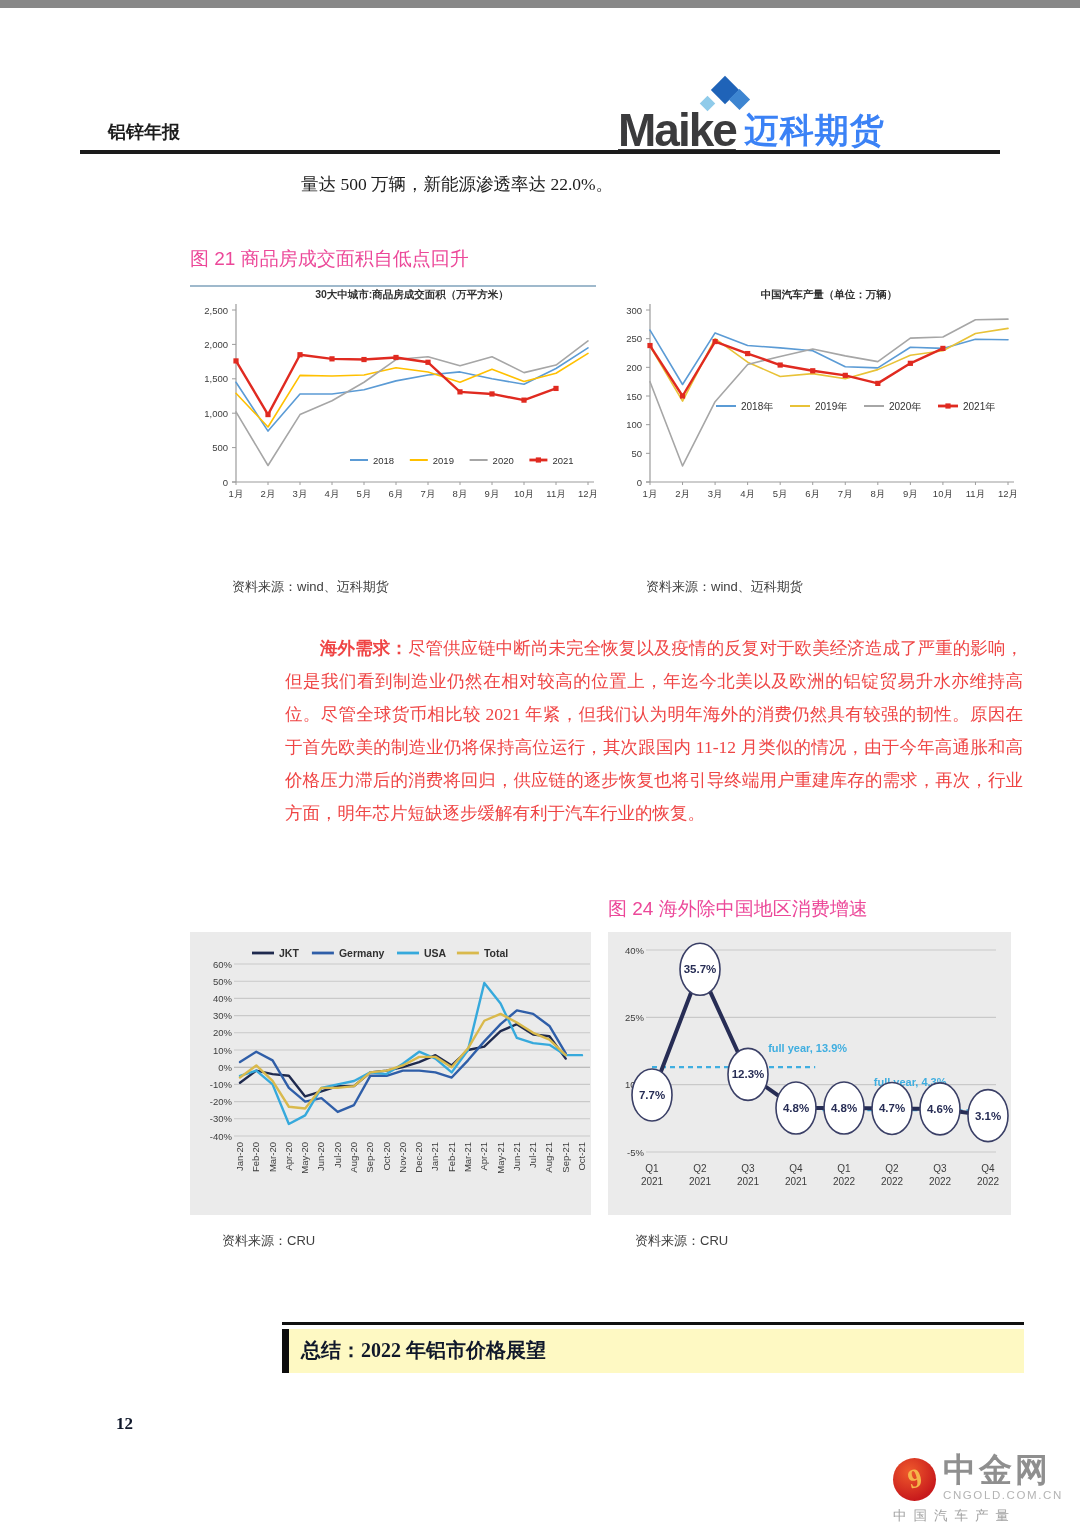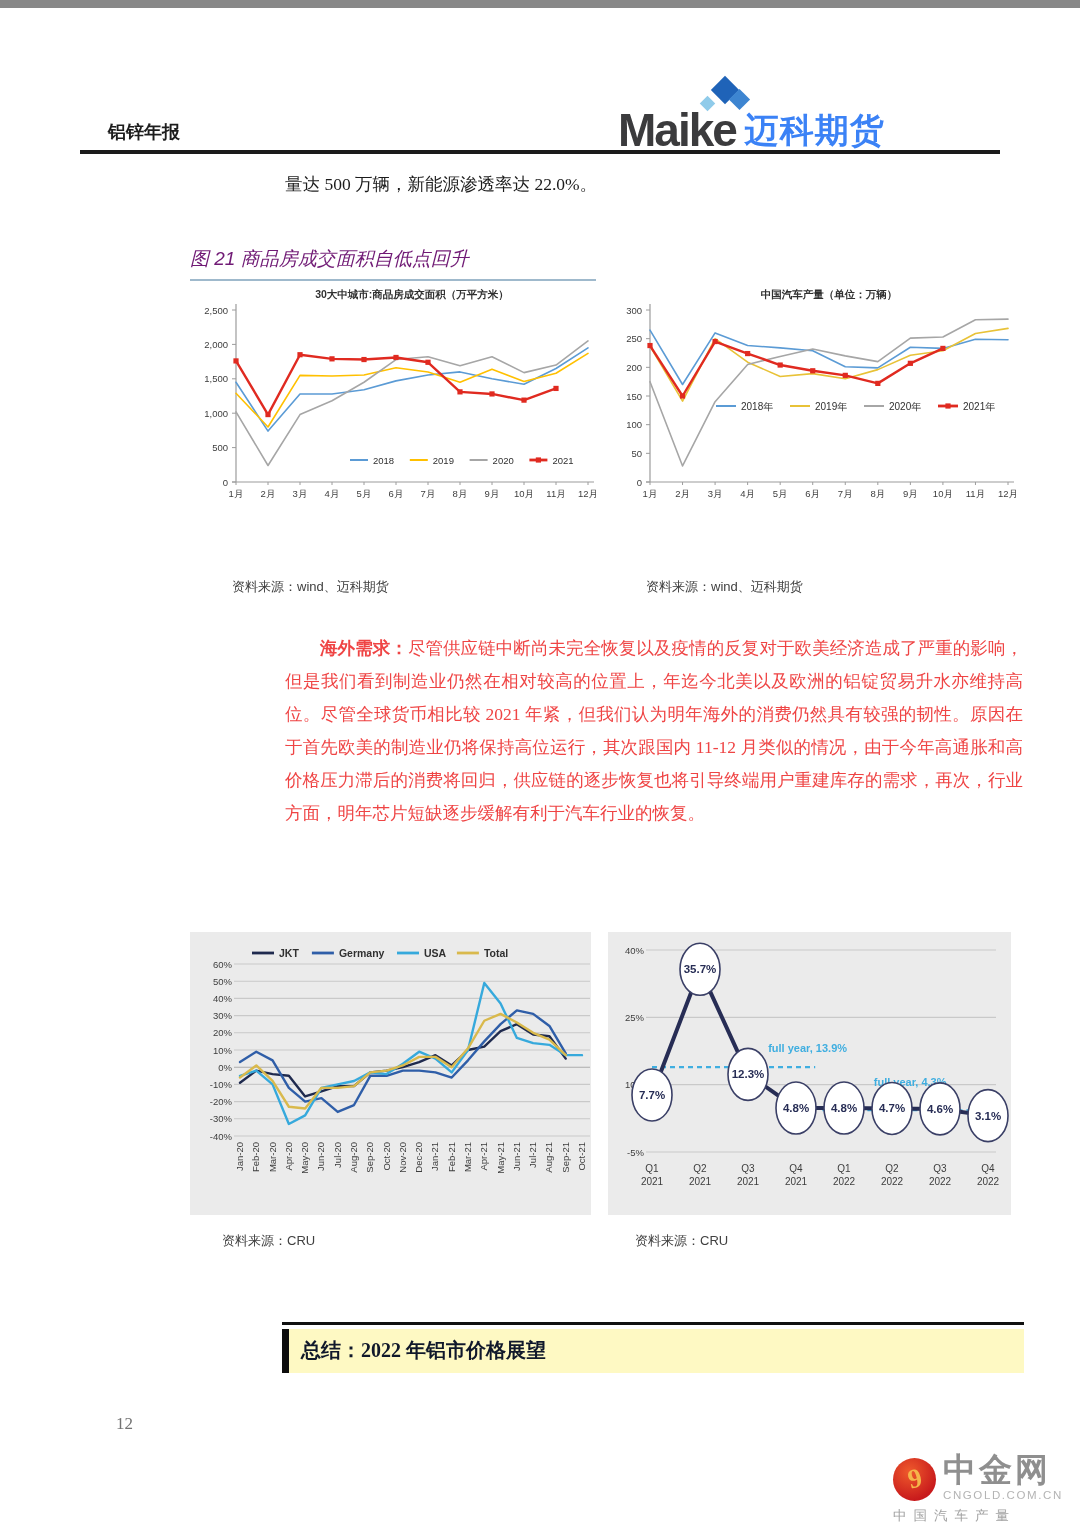--- a/index.html
+++ b/index.html
@@ -5,33 +5,33 @@
   * { margin:0; padding:0; box-sizing:border-box; }
   body { background:#888; font-family:"Liberation Serif","DejaVu Serif",serif; }
   #page { position:relative; width:1080px; height:1526px; background:#ffffff; margin:8px auto; overflow:hidden; }
   .abs { position:absolute; }
 
   
   .hdr-title { left:108px; top:112px; font-size:18px; font-weight:700; color:#1d1d1d; }
   .hdr-rule { left:80px; top:142px; width:920px; height:4px; background:#1b1b1b; }
   .logo { left:618px; top:72px; display:flex; align-items:flex-end; }
   .logo-en { position:relative; padding-top:30px; font-family:"Liberation Sans","DejaVu Sans",sans-serif;
-             font-size:46px; font-weight:800; letter-spacing:-2px; color:#3b3b3d; line-height:40px; }
+             font-size:46px; font-weight:800; letter-spacing:-2px; color:#3b3b3d; line-height:40px;text-decoration:underline; }
   .dia { position:absolute; }
   .d1 { width:11px; height:11px; background:#8fcbea; left:84px; top:18px; transform:rotate(45deg); }
   .d2 { width:20px; height:20px; background:#1f63b8; left:97px; top:0px;  transform:rotate(45deg); }
   .d3 { width:15px; height:15px; background:#3d85d1; left:114px; top:12px; transform:rotate(45deg); }
   .logo-cn { font-family:"Liberation Sans","DejaVu Sans",sans-serif; font-size:34px; font-weight:800;
              color:#3b82f6; margin-left:9px; letter-spacing:1px; line-height:40px; }
 
-  .intro { left:285px; top:164px; font-size:17.5px; color:#1c1c1c; }
+  .intro { left:301px; top:164px; font-size:17.5px; color:#1c1c1c; }
 
   
   .cap { font-family:"Liberation Sans","DejaVu Sans",sans-serif; font-size:19px; font-weight:500;
-         color:#701a75; border-bottom:2px solid #9fb9cc; padding-bottom:7px;font-style:italic; }
+         color:#ec4899; border-bottom:2px solid #9fb9cc; padding-bottom:13px; }
   .cap21 { left:190px; top:238px; width:406px; }
   .cap22 { left:610px; top:238px; width:406px; }
   .cap23 { left:190px; top:888px; width:401px; }
   .cap24 { left:608px; top:888px; width:403px; }
 
   .chart { display:block; }
   .chart21 { left:190px; top:276px; width:406px; height:235px; }
   .chart22 { left:610px; top:276px; width:406px; height:235px; }
   .chart23 { left:190px; top:924px; width:401px; height:283px; }
   .chart24 { left:608px; top:924px; width:403px; height:283px; }
@@ -44,21 +44,21 @@
   .para { left:285px; top:624px; width:738px; font-size:17.5px; line-height:33px;
           text-align:justify; text-indent:2em; color:#ef4444; }
   .para b { font-weight:700; }
 
   
   .banner-wrap { left:282px; top:1314px; width:742px; }
   .banner-topline { height:3px; background:#101010; margin-bottom:4px; }
   .banner { background:#fef9c3; border-left:7px solid #0d0d0d; padding:8px 0 9px 12px;
             font-size:20px; font-weight:700; color:#10182b; }
 
-  .pagenum { left:116px; top:1406px; font-size:17px; color:#737373; }
+  .pagenum { left:116px; top:1406px; font-size:17px; color:#0f172a;font-weight:bold; }
 
   
   .cnlogo { left:893px; top:1444px; width:185px; font-family:"Liberation Sans","DejaVu Sans",sans-serif; }
   .cn-row { display:flex; align-items:flex-start; }
   .cn-circle { width:43px; height:43px; border-radius:50%; flex:0 0 43px; margin-top:6px;
                background:radial-gradient(circle at 38% 32%, #ef5a2c, #c81a1c 72%); position:relative; }
   .cn-circle span { position:absolute; left:50%; top:50%; transform:translate(-50%,-54%) rotate(-14deg);
                     color:#f5b54a; font-size:27px; font-weight:700; font-family:"Liberation Serif",serif; }
   .cn-right { margin-left:7px; }
   .cn-brand { font-size:33px; font-weight:700; color:#8f8f8f; letter-spacing:3px; line-height:36px; }
@@ -218,20 +218,21 @@
       <line x1="328" y1="122" x2="348" y2="122" stroke="#E02A20" stroke-width="2.8"></line>
       <rect x="335.4" y="119.4" width="5.2" height="5.2" fill="#E02A20"></rect>
       <text x="353" y="125.5" font-size="10" font-weight="normal" fill="#303030">2021年</text>
     </svg>
 
   <div class="abs src src1">资料来源：wind、迈科期货</div>
   <div class="abs src src2">资料来源：wind、迈科期货</div>
 
   <p class="abs para"><b>海外需求：</b><span>尽管供应链中断尚未完全恢复以及疫情的反复对于欧美经济造成了严重的影响，但是我们看到制造业仍然在相对较高的位置上，年迄今北美以及欧洲的铝锭贸易升水亦维持高位。尽管全球货币相比较 2021 年紧，但我们认为明年海外的消费仍然具有较强的韧性。原因在于首先欧美的制造业仍将保持高位运行，其次跟国内 11-12 月类似的情况，由于今年高通胀和高价格压力滞后的消费将回归，供应链的逐步恢复也将引导终端用户重建库存的需求，再次，行业方面，明年芯片短缺逐步缓解有利于汽车行业的恢复。</span></p>
 
+  <div class="abs cap cap24">图 24   海外除中国地区消费增速</div>
 
   <svg class="abs chart chart23" viewBox="0 0 401 283">
       <rect x="0" y="0" width="401" height="283" fill="#EBEBEB"></rect>
       <line x1="44" y1="32" x2="400" y2="32" stroke="#C9C9C9" stroke-width="1.1"></line>
       <line x1="44" y1="49.19999999999999" x2="400" y2="49.19999999999999" stroke="#C9C9C9" stroke-width="1.1"></line>
       <line x1="44" y1="66.4" x2="400" y2="66.4" stroke="#C9C9C9" stroke-width="1.1"></line>
       <line x1="44" y1="83.6" x2="400" y2="83.6" stroke="#C9C9C9" stroke-width="1.1"></line>
       <line x1="44" y1="100.8" x2="400" y2="100.8" stroke="#C9C9C9" stroke-width="1.1"></line>
       <line x1="44" y1="118" x2="400" y2="118" stroke="#C9C9C9" stroke-width="1.1"></line>
       <line x1="44" y1="135.2" x2="400" y2="135.2" stroke="#ACACAC" stroke-width="1.1"></line>

